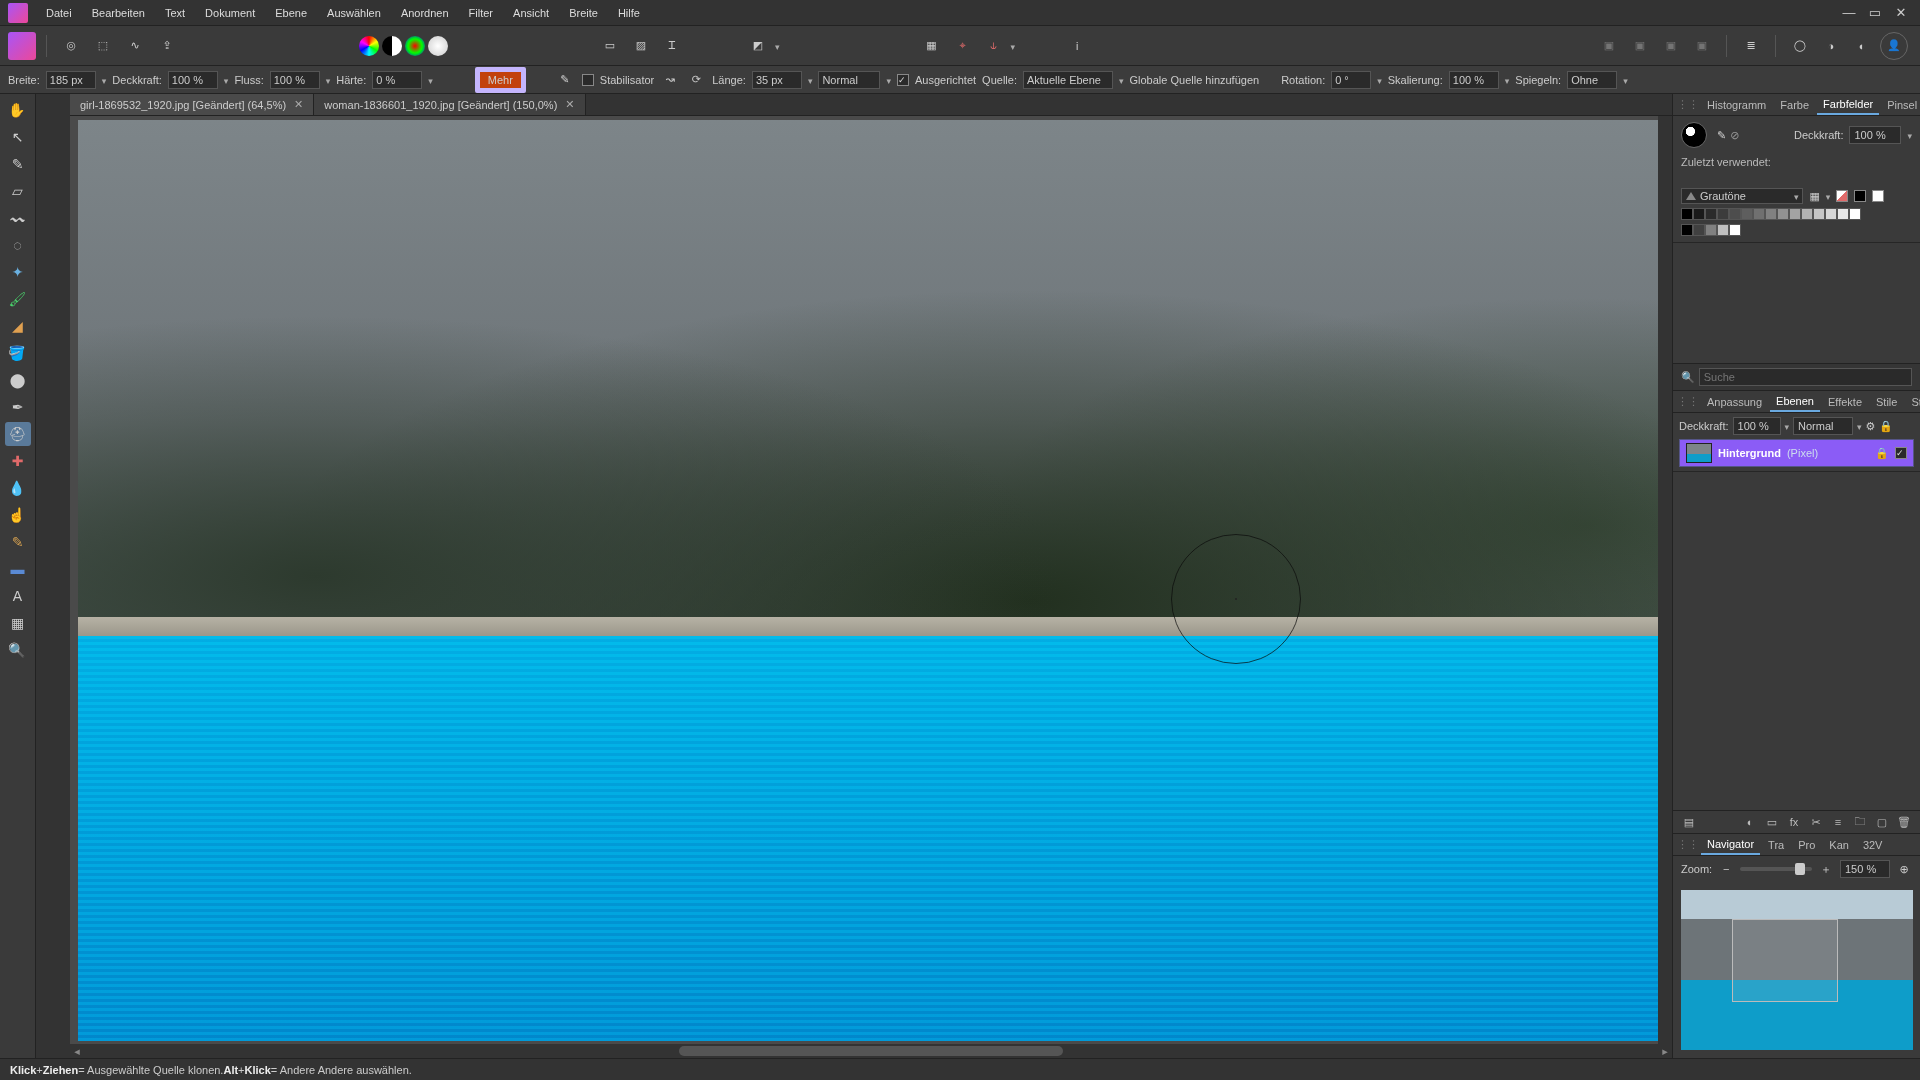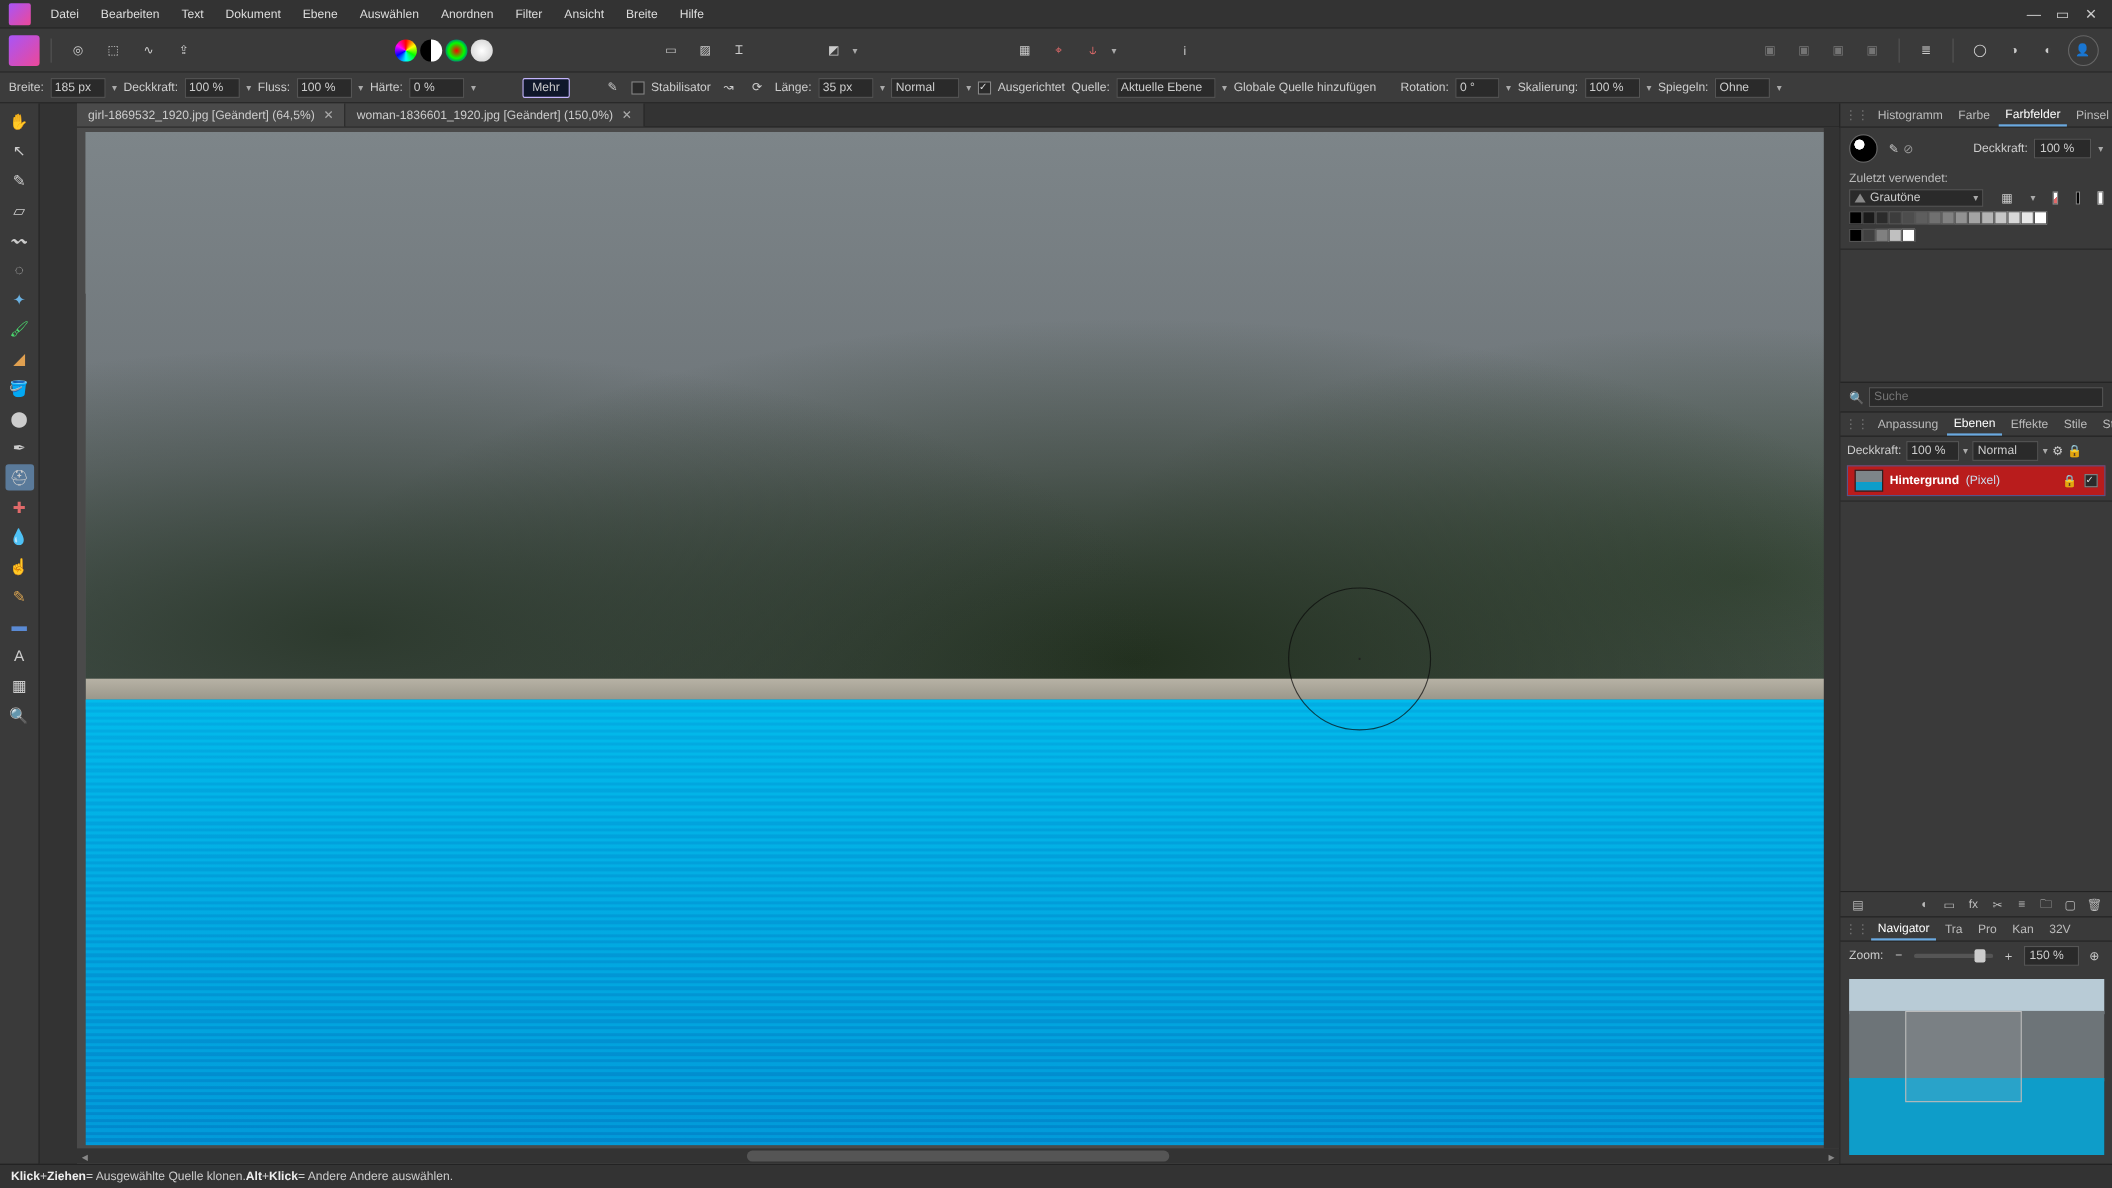--- a/index.html
+++ b/index.html
@@ -12,21 +12,21 @@
 
 .main-toolbar { height: 40px; background: #3a3a3a; display: flex; align-items: center; padding: 0 8px; border-bottom: 1px solid #222; gap: 4px; }
 .tb-btn { width: 28px; height: 28px; display:flex; align-items:center; justify-content:center; border-radius:3px; cursor:pointer; color:#ccc; }
 .tb-group { display:flex; gap:3px; align-items:center; }
 .tb-sep { width: 1px; height: 22px; background: #555; margin: 0 6px; }
 
 .context-bar { height: 28px; background: #3c3c3c; display: flex; align-items: center; padding: 0 8px; gap: 6px; color:#ccc; border-bottom:1px solid #222; }
 .ctx-label { color:#ccc; }
 .ctx-input { width: 50px; height: 18px; background:#2a2a2a; border:1px solid #555; color:#ccc; padding: 0 3px; }
 .ctx-arrow::after{content:"▾"; font-size:9px; color:#aaa;}
-.ctx-btn { padding: 2px 8px; background:#0f172a; border:1px solid #c4b5fd; border-radius:2px; cursor:pointer; }
+.ctx-btn { padding: 2px 8px; background:#c2410c; border:5px solid #c4b5fd; border-radius:2px; cursor:pointer; }
 
 .work-area { flex:1; display:flex; min-height:0; }
 .tools-left { width: 36px; background:#3a3a3a; border-right:1px solid #222; display:flex; flex-direction:column; align-items:center; padding-top:4px; gap:3px; }
 .tool { width:26px; height:24px; display:flex; align-items:center; justify-content:center; border-radius:3px; cursor:pointer; font-size:14px; }
 .tool.active { background:#5a7a9a;}
 .center-col { flex:1; display:flex; flex-direction:column; min-width:0;padding-left:34px;}
 .doc-tabs { height: 22px; background:#333; display:flex; align-items:stretch; border-bottom:1px solid #222;}
 .doc-tab { display:flex; align-items:center; padding:0 10px; background:#404040; border-right:1px solid #222; cursor:pointer; gap:8px;}
 .doc-tab.active { background:#4a4a4a; }
 .tab-close { color:#aaa; cursor:pointer; }
@@ -56,21 +56,21 @@
 .rp-tab { padding:3px 6px; color:#bbb; cursor:pointer;}
 .rp-tab.active{ color:#fff; border-bottom:2px solid #6aa9e0;}
 .rp-body { padding:6px 8px; border-bottom:1px solid #262626;}
 .swatch-circle { width:26px; height:26px; border-radius:50%; background:radial-gradient(circle at 35% 35%, #fff 20%, #000 22%); border:1px solid #666; }
 .opacity-row{ display:flex; align-items:center; gap:6px; }
 .mini-input{ width:52px; height:18px; background:#2a2a2a; border:1px solid #555; color:#ccc; padding:0 4px;}
 .swatch-grid{ display:flex; flex-wrap:wrap; gap:0; margin-top:4px;}
 .sw{ width:12px; height:12px; border:1px solid #555;}
 .search-row{ display:flex; align-items:center; gap:4px; padding:4px 8px; border-top:1px solid #222; border-bottom:1px solid #222; background:#353535;}
 .search-in{ flex:1; height:18px; background:#2a2a2a; border:1px solid #555; color:#ccc; padding:0 4px;}
-.layer-row { display:flex; align-items:center; gap:6px; background:#b91c1c; padding:3px 6px; border:1px solid #558; }
+.layer-row { display:flex; align-items:center; gap:6px; background:#8b5cf6; padding:3px 6px; border:1px solid #558; }
 .layer-thumb{ width:26px; height:20px; background:linear-gradient(#7d8589 0 55%,#0e9dc9 55% 100%); border:1px solid #222;}
 .layer-name{ color:#fff; font-weight:bold;}
 .layer-type{ color:#cde; font-weight:normal;}
 .nav-thumb { margin:8px auto; width:232px; height:160px; position:relative; background:#222;}
 .nav-sky{position:absolute;left:0;right:0;top:0;height:20%;background:#b8cbd6;}
 .nav-mtn{position:absolute;left:0;right:0;top:18%;height:40%;background:#6d7478;}
 .nav-water{position:absolute;left:0;right:0;top:56%;bottom:0;background:#0e9dc9;}
 .nav-view{position:absolute; left:22%; top:18%; width:46%; height:52%; border:1px solid #bbb; background:rgba(200,200,200,0.15);}
 .zoom-row{ display:flex; align-items:center; gap:6px; padding:4px 8px;}
 .slider{ flex:1; height:4px; background:#555; position:relative; border-radius:2px;}
@@ -278,21 +278,21 @@
           <span style="color:#999;">⊘</span>
         </div>
         <div class="flex-spacer"></div>
         <div class="opacity-row">
           <span>Deckkraft:</span>
           <input class="mini-input" value="100 %" style="">
           <span class="ctx-arrow"></span>
         </div>
       </div>
       <div style="margin-top:8px;color:#bbb;">Zuletzt verwendet:</div>
-      <div style="display:flex;align-items:center;gap:16px;margin-top:4px;">
+      <div style="display:flex;align-items:center;gap:6px;margin-top:20px;">
         <div class="grad-select">
           <span style="width:0;height:0;border-left:5px solid transparent;border-right:5px solid transparent;border-bottom:8px solid #888;"></span>
           <span>Grautöne</span>
           <span style="width:40px"></span>
           <span class="ctx-arrow"></span>
         </div>
         <span>▦</span>
         <span class="ctx-arrow"></span>
         <span style="border:1px solid #888;width:12px;height:12px;background:linear-gradient(135deg,#fff 50%,#e06a6a 50%);"></span>
         <span style="border:1px solid #888;width:12px;height:12px;background:#000;"></span>

